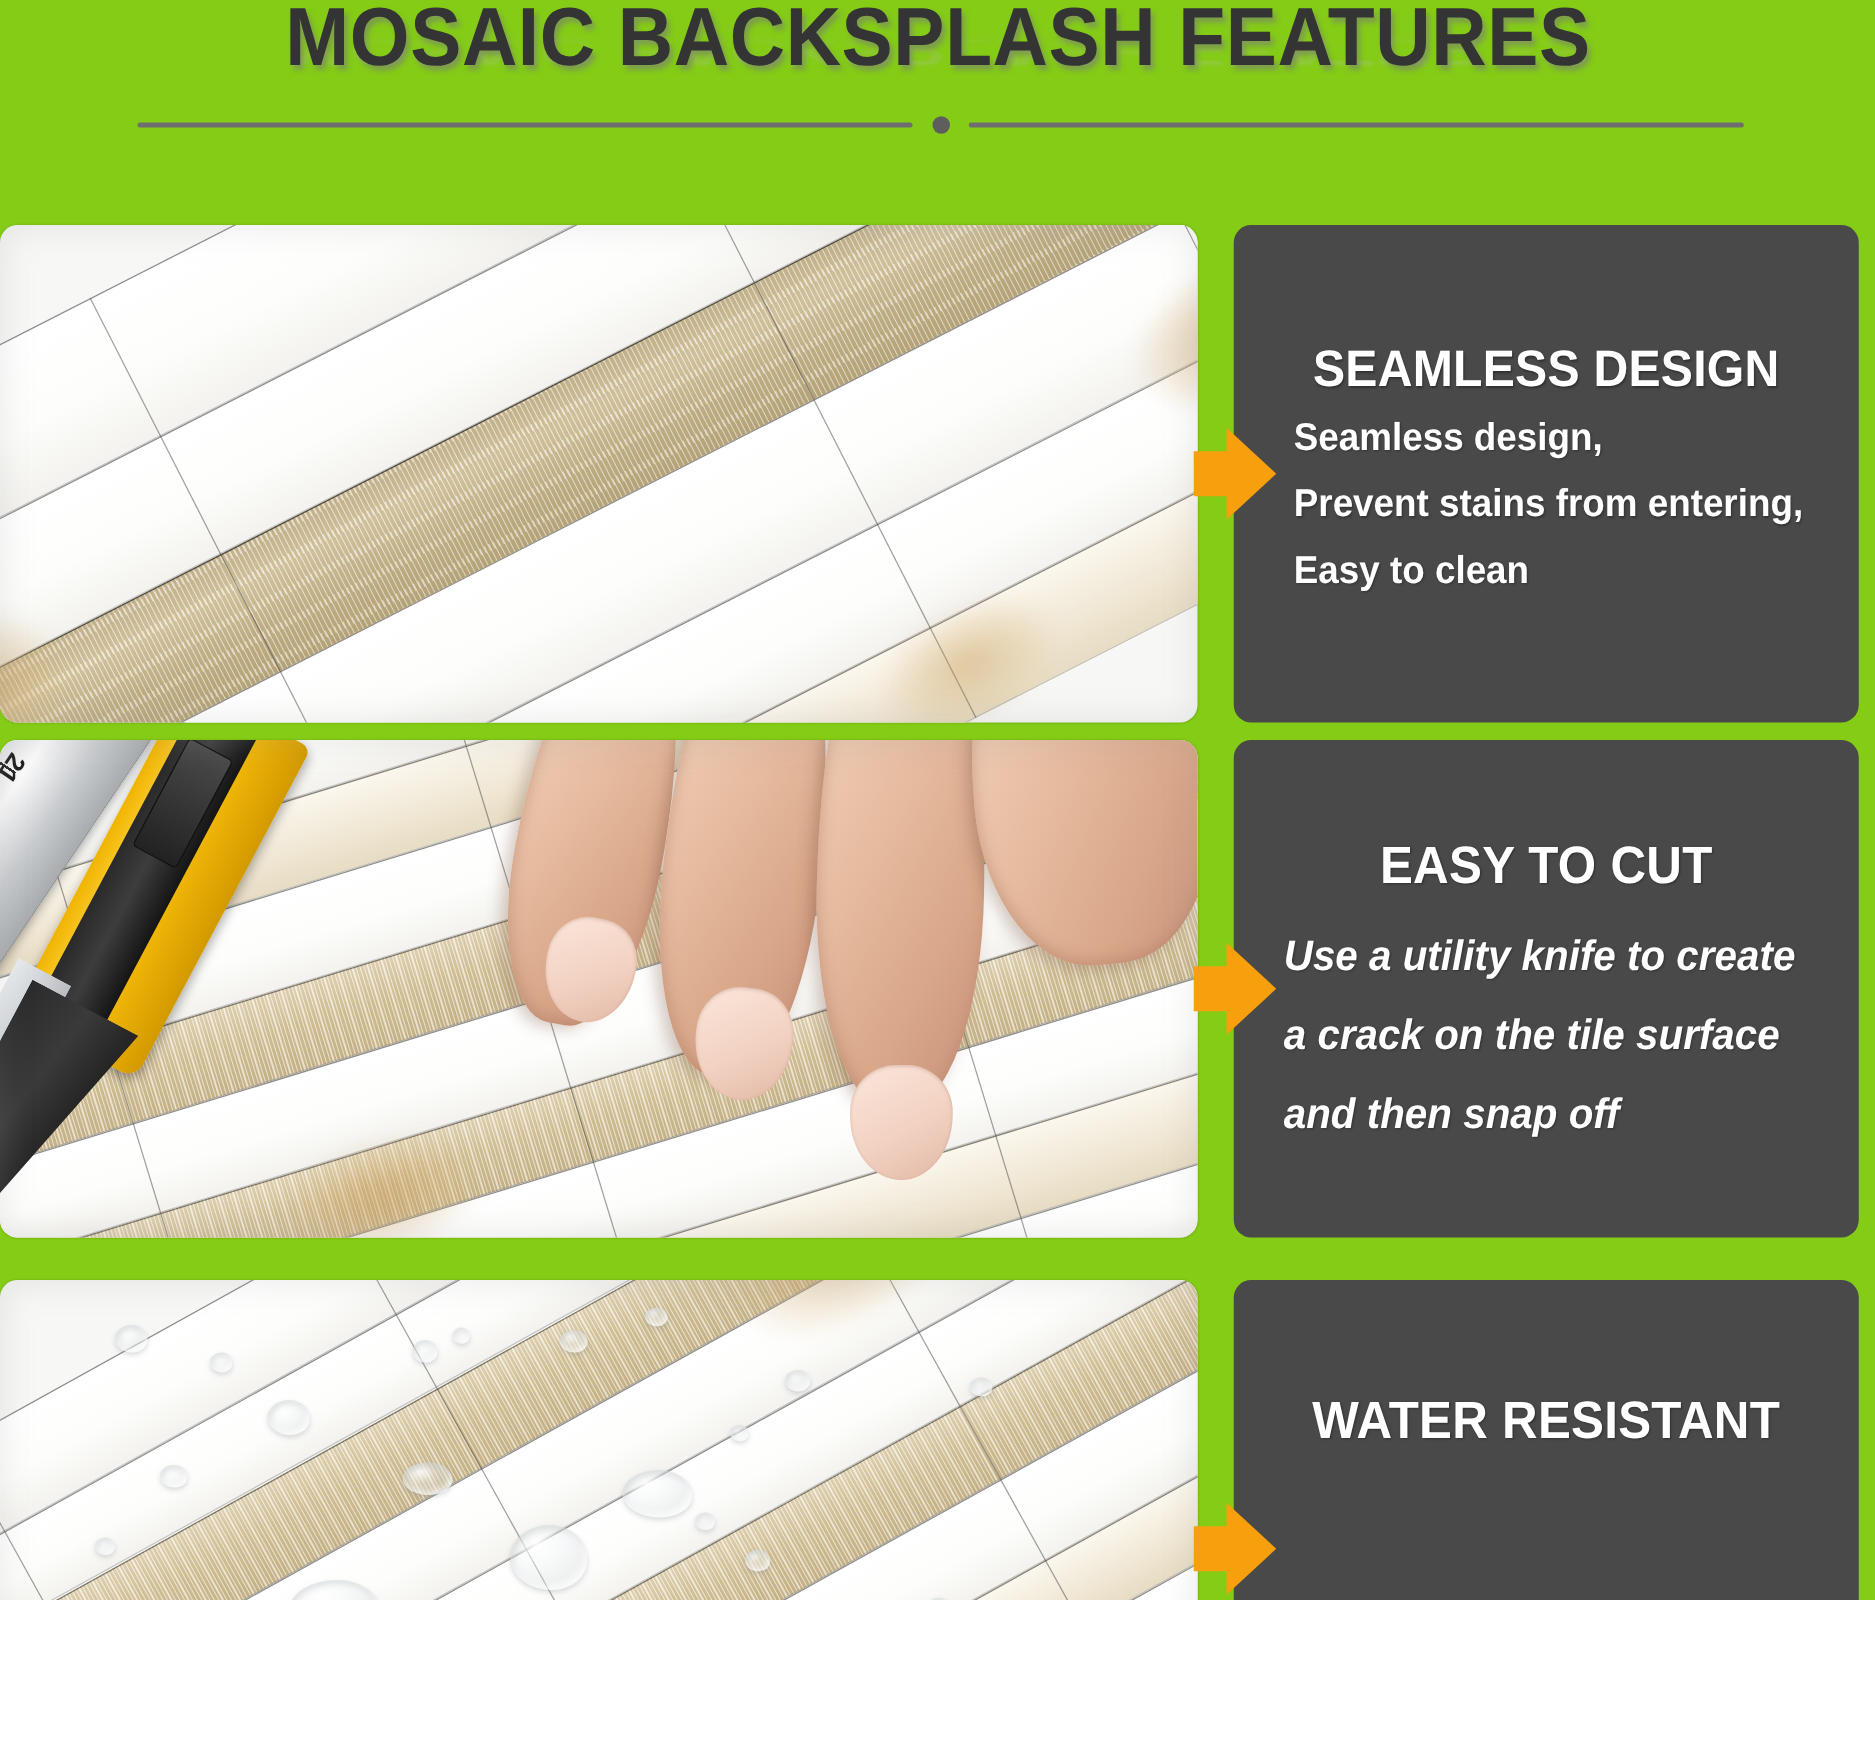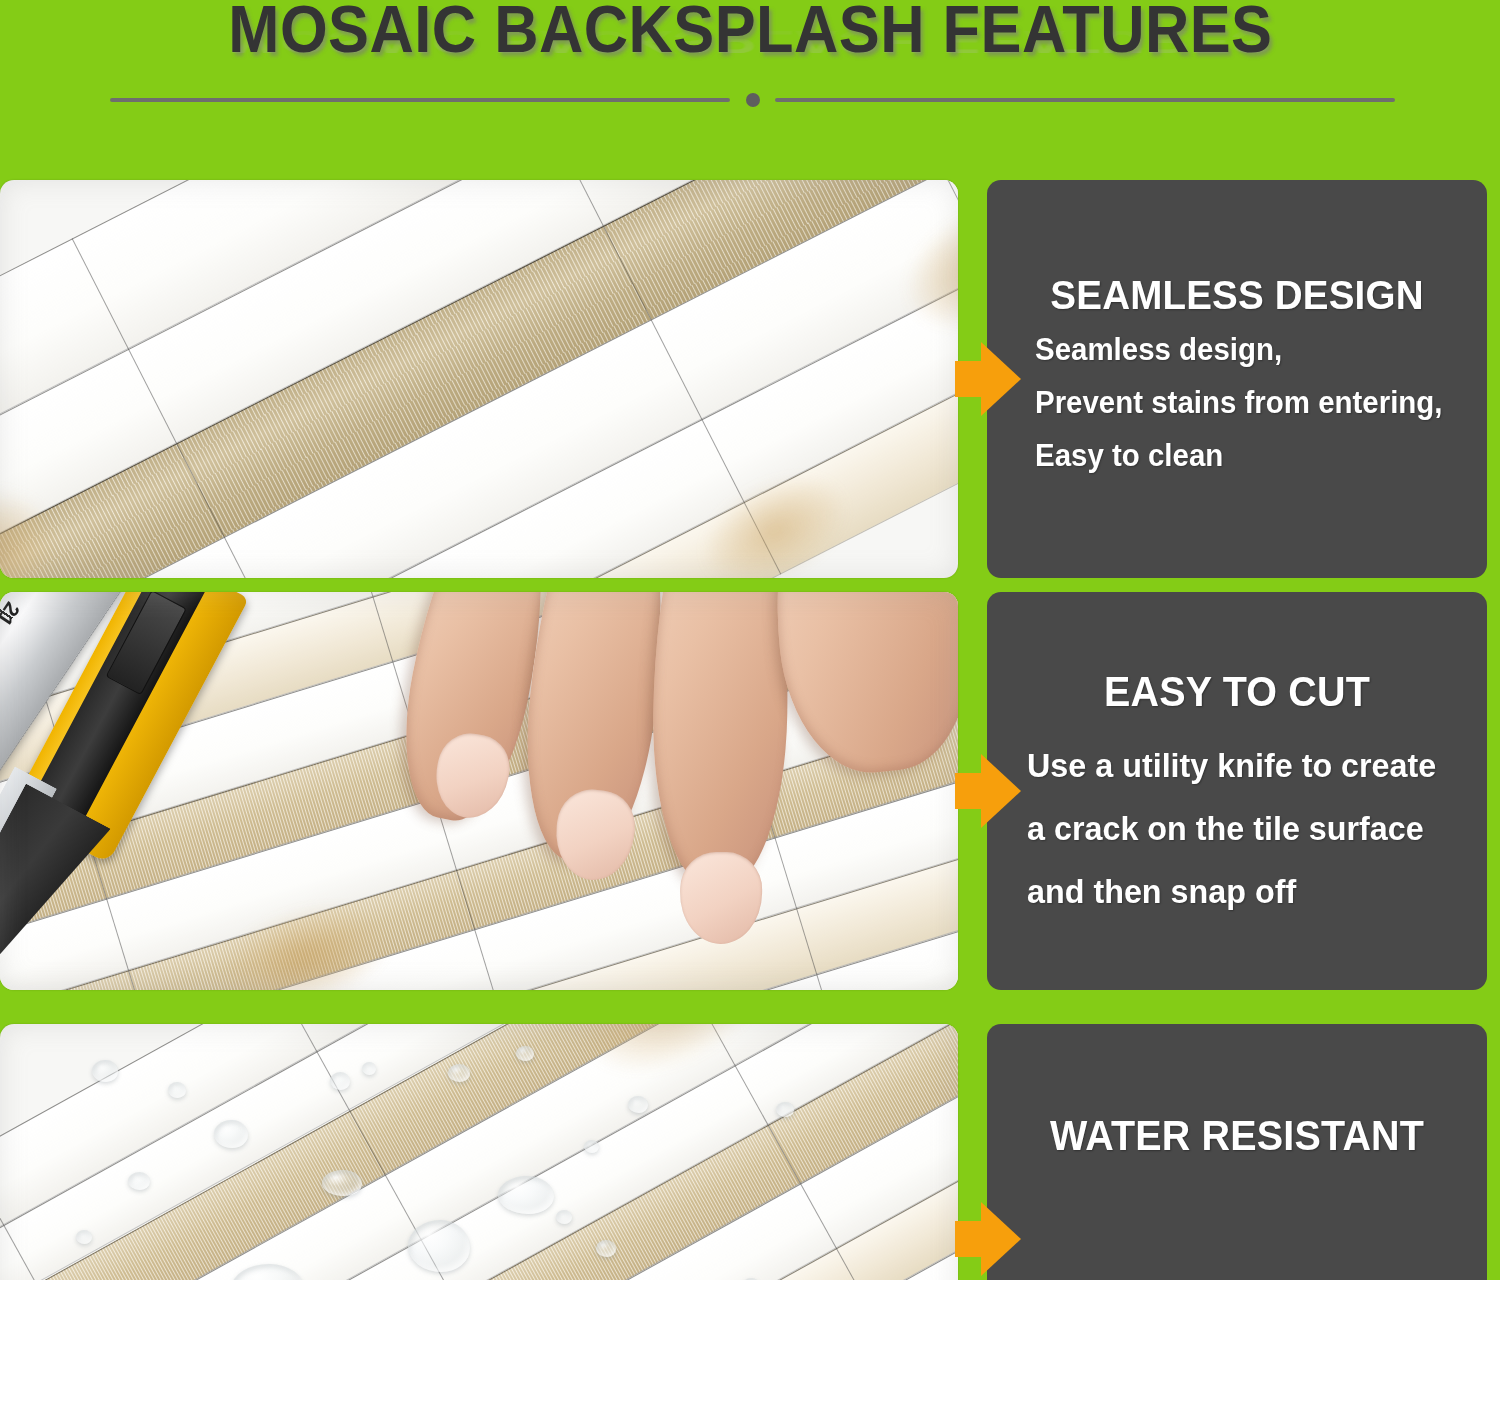--- a/index.html
+++ b/index.html
@@ -310,21 +310,21 @@
     white-space: nowrap;
     transform: scaleX(0.95);
     transform-origin: left center;
   }
 
   
   #panel-1 h2 { top: 92px;  font-size: 41px; }
   #panel-1 .body { top: 143px; left: 48px; font-size: 31px; line-height: 53px; }
 
   #panel-2 h2 { top: 76px;  font-size: 42px; }
-  #panel-2 .body { top: 142px; left: 40px; font-size: 34px; line-height: 63px; }
+  #panel-2 .body { top: 142px; left: 40px; font-size: 34px; line-height: 63px; font-style: italic; }
 
   #panel-3 h2 { top: 88px;  font-size: 42px; }
   #panel-3 .body { top: 160px; left: 22px; font-size: 35px; line-height: 66px; }
 
   
   .arrow {
     position: absolute;
     width: 66px;
     height: 74px;
     z-index: 60;

